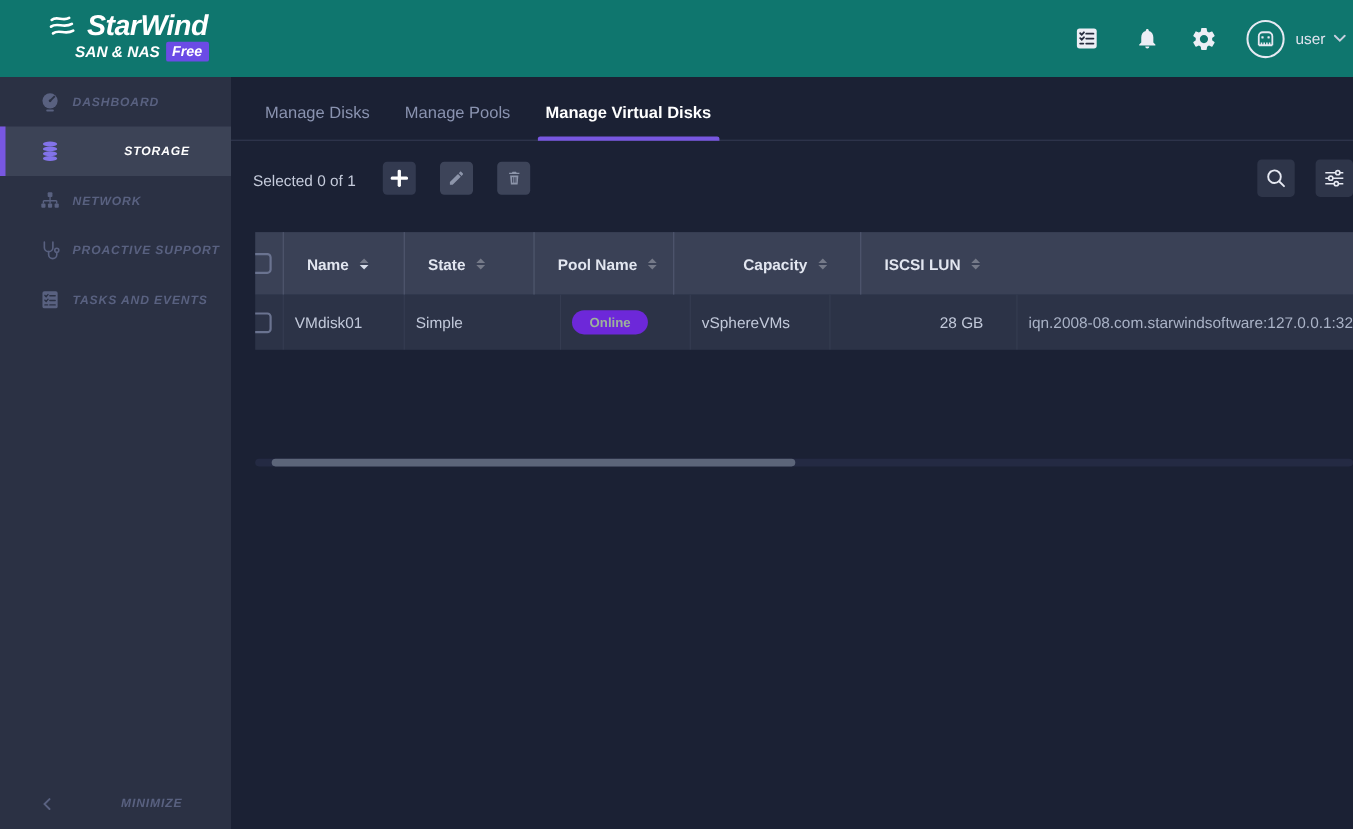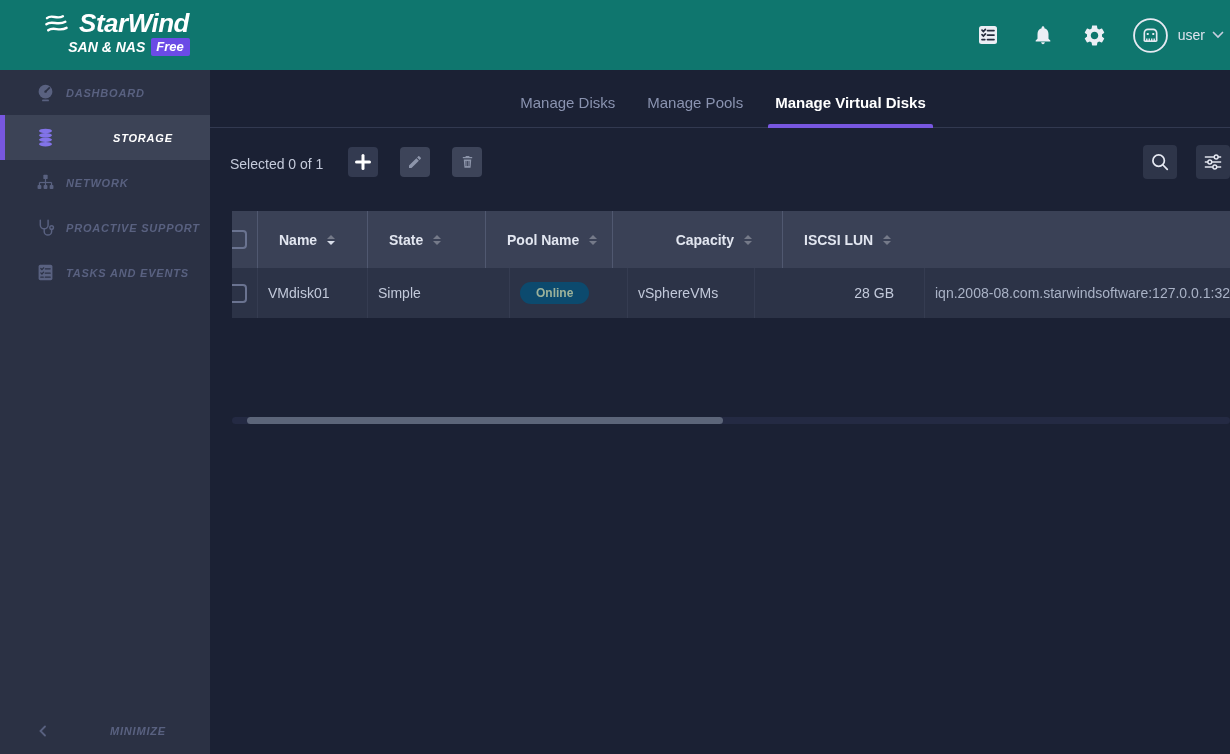--- a/index.html
+++ b/index.html
@@ -64,21 +64,21 @@
     position:absolute; left:0; bottom:8px; width:210px; height:30px;
     display:flex; align-items:center; padding-left:36px; cursor:pointer; color:#596180;gap:46px;
   }
   .minimize .s-icon { width:14px; height:14px; margin-right:14px; }
   .minimize .s-label { font-size:11px; font-weight:bold; letter-spacing:0.8px; color:#596180; }
   
   .content { position:absolute; left:210px; top:70px; width:1020px; height:684px; background:#1b2134; }
   
   .tabbar {
     position:absolute; left:0; top:0; width:1020px; height:58px;
-    border-bottom:1px solid #323950; display:flex; align-items:flex-end; padding-left:24px;justify-content:center;
+    border-bottom:1px solid #323950; display:flex; align-items:flex-end; padding-left:24px;
   }
   .tab {
     font-size:15px; color:#8a93b0; padding:0 7px 16px 7px; margin-right:18px;
     cursor:pointer; position:relative;
   }
   .tab.active { color:#ffffff; font-weight:bold; }
   .tab.active::after {
     content:""; position:absolute; left:0; right:0; bottom:-1px; height:4px;
     background:#7857e0; border-radius:2px 2px 0 0;
   }
@@ -119,21 +119,21 @@
   .lun-text { font-size:14px; color:#a9b2c6; white-space:nowrap; }
   .checkbox {
     width:19px; height:19px; border:2px solid #6a7390; border-radius:4px;
     background:transparent; margin-left:-4px; cursor:pointer;
   }
   .sort { display:inline-flex; flex-direction:column; gap:2px; margin-left:10px; }
   .sort .tri-up { width:0; height:0; border-left:4px solid transparent; border-right:4px solid transparent; border-bottom:4px solid rgba(255,255,255,0.30); }
   .sort .tri-down { width:0; height:0; border-left:4px solid transparent; border-right:4px solid transparent; border-top:4px solid rgba(255,255,255,0.30); }
   .sort.desc .tri-down { border-top-color:#d7dce8; }
   .state-badge {
-    font-size:12px; font-weight:bold; color:#9db29a; background:#0c4a6e;
+    font-size:12px; font-weight:bold; color:#9db29a; background:#6d28d9;
     padding:5px 16px; border-radius:13px; line-height:1;
   }
   
   .hscroll-track {
     position:absolute; left:22px; top:347px; width:998px; height:7px;
     background:#242a43; border-radius:4px;
   }
   .hscroll-thumb {
     position:absolute; left:15px; top:0; width:476px; height:7px;
     background:#5c6579; border-radius:4px; cursor:pointer;

